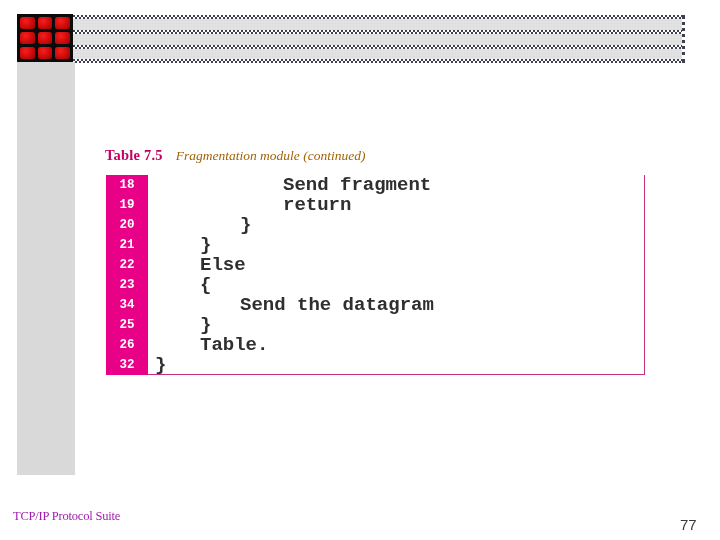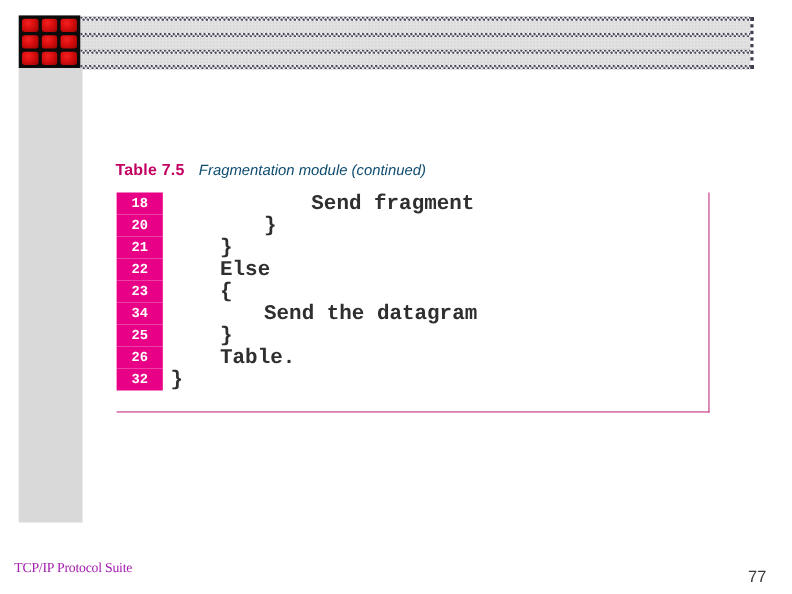--- a/index.html
+++ b/index.html
@@ -35,24 +35,24 @@
   }
   .logo-cell{
     border-radius:2.5px;
     background:radial-gradient(circle at 38% 32%, #f52020 0%, #d60d0d 45%, #a80606 85%, #8d0404 100%);
   }
   
   .sidebar{position:absolute;left:17px;top:62px;width:58px;height:413px;background:#d9d9d9;}
   
   .table-title{
     position:absolute;left:105px;top:147px;display:flex;align-items:baseline;
-    font-family:Liberation Sans, sans-serif;white-space:nowrap;
+    font-family:Liberation Serif, serif;white-space:nowrap;
   }
   .title-label{font-weight:bold;font-size:14.5px;color:#c10061;letter-spacing:0.2px;}
-  .title-caption{font-style:italic;font-size:13.5px;color:#0c4a6e;margin-left:13px;}
+  .title-caption{font-style:italic;font-size:13.5px;color:#a16207;margin-left:13px;}
   
   .code-table{
     position:absolute;left:106px;top:175px;width:539px;height:200px;
     border-right:1.5px solid #c4307e;border-bottom:1.5px solid #c4307e;
     box-sizing:border-box;display:flex;flex-direction:column;
   }
   .code-row{display:flex;height:20px;line-height:20px;}
   .num-cell{
     width:42px;flex:0 0 42px;background:#e80087;color:#ffffff;
     font-family:"Liberation Mono","DejaVu Sans Mono",monospace;
@@ -111,20 +111,24 @@
     <span class="title-caption">Fragmentation module (continued)</span>
   </div>
 
   <div class="code-table">
 
   <div class="code-row">
       <div class="num-cell">18</div>
       <div class="code-cell indent-3">Send fragment</div>
     </div>
       <div class="code-row">
+      <div class="num-cell">19</div>
+      <div class="code-cell indent-3">return</div>
+    </div>
+      <div class="code-row">
       <div class="num-cell">20</div>
       <div class="code-cell indent-2">}</div>
     </div>
       <div class="code-row">
       <div class="num-cell">21</div>
       <div class="code-cell indent-1">}</div>
     </div>
       <div class="code-row">
       <div class="num-cell">22</div>
       <div class="code-cell indent-1">Else</div>

